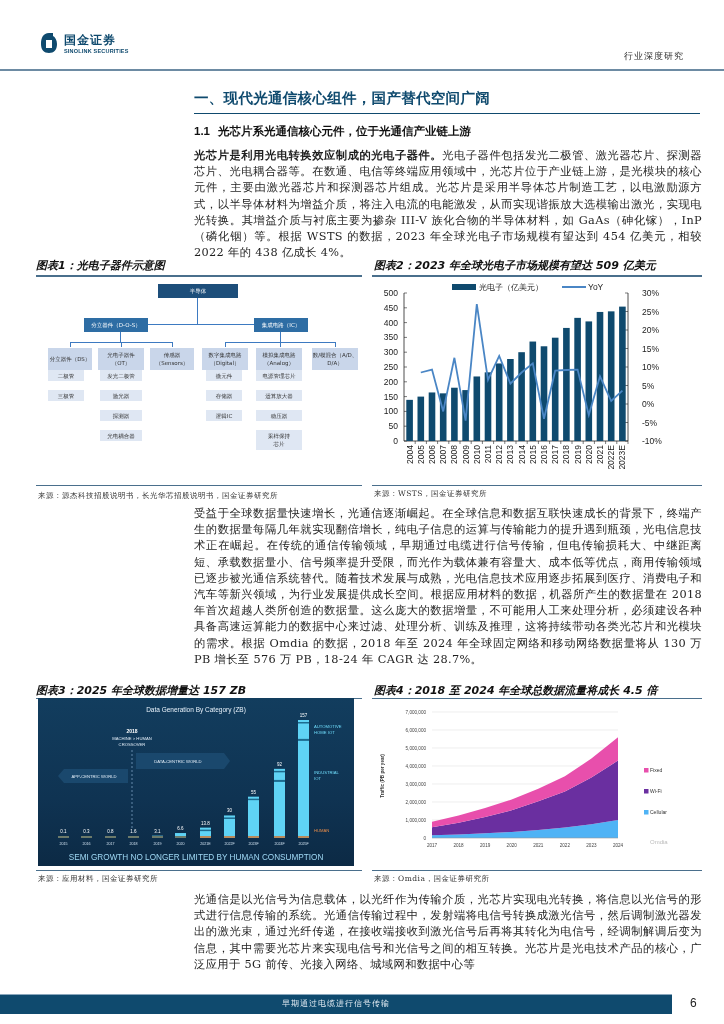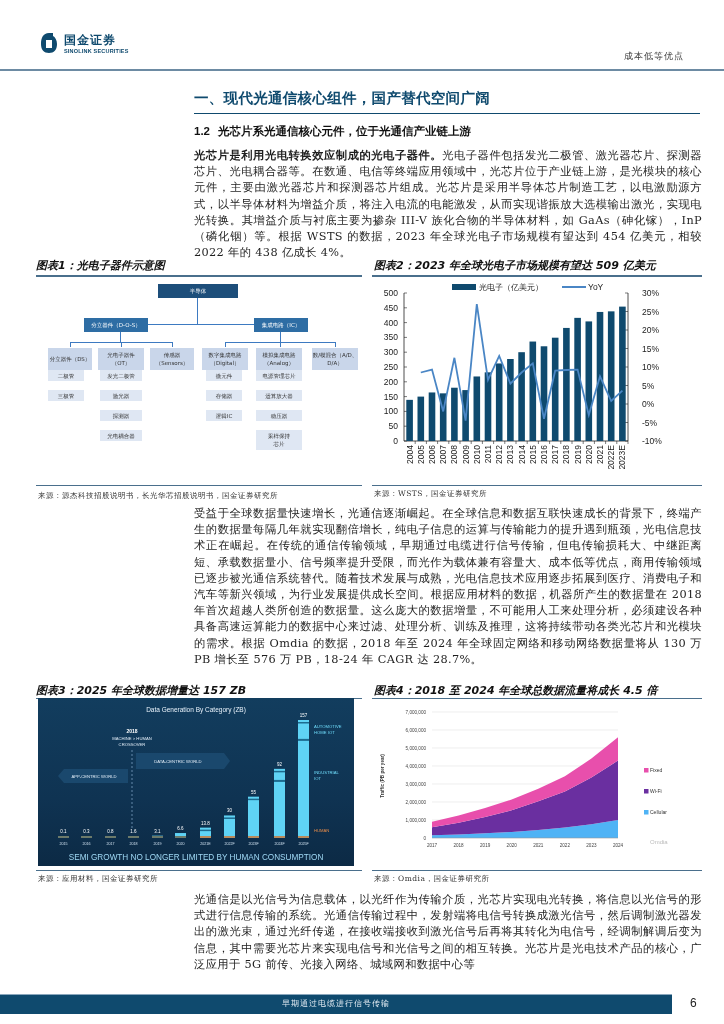--- a/index.html
+++ b/index.html
@@ -61,28 +61,28 @@
       <svg width="18" height="22" viewBox="0 0 18 22">
         <path d="M9 1 C3 1 1 6 1 12 C1 18 4 21 9 21 C14 21 17 18 17 12 C17 8 15 5 13 4 L13 1 Z" fill="#0f4a6e"></path>
         <rect x="6" y="8" width="6" height="8" fill="#fff"></rect>
       </svg>
     </div>
     <div>
       <div class="logo-cn">国金证券</div>
       <div class="logo-en">SINOLINK SECURITIES</div>
     </div>
   </div>
-  <div class="header-tag">成本低等优点</div>
+  <div class="header-tag">行业深度研究</div>
   <div class="header-rule"></div>
 </div>
 
 <div class="section-title">一、现代光通信核心组件，国产替代空间广阔</div>
 <div class="section-underline"></div>
 <div class="subsection">
-  <span class="num">1.2</span>&nbsp;
+  <span class="num">1.1</span>&nbsp;
   <span>光芯片系光通信核心元件，位于光通信产业链上游</span>
 </div>
 
 <div class="para" style="top:147px;">
   <b>光芯片是利用光电转换效应制成的光电子器件。</b><span>光电子器件包括发光二极管、激光器芯片、探测器芯片、光电耦合器等。在数通、电信等终端应用领域中，光芯片位于产业链上游，是光模块的核心元件，主要由激光器芯片和探测器芯片组成。光芯片是采用半导体芯片制造工艺，以电激励源方式，以半导体材料为增益介质，将注入电流的电能激发，从而实现谐振放大选模输出激光，实现电光转换。其增益介质与衬底主要为掺杂 III-V 族化合物的半导体材料，如 GaAs（砷化镓），InP（磷化铟）等。根据 WSTS 的数据，2023 年全球光电子市场规模有望达到 454 亿美元，相较 2022 年的 438 亿成长 4%。</span>
 </div>
 
 <div class="fig-title" style="left:36px; top:258px;">图表1：光电子器件示意图</div>
 <div class="fig-rule" style="left:36px; top:275px; width:326px;"></div>
 

